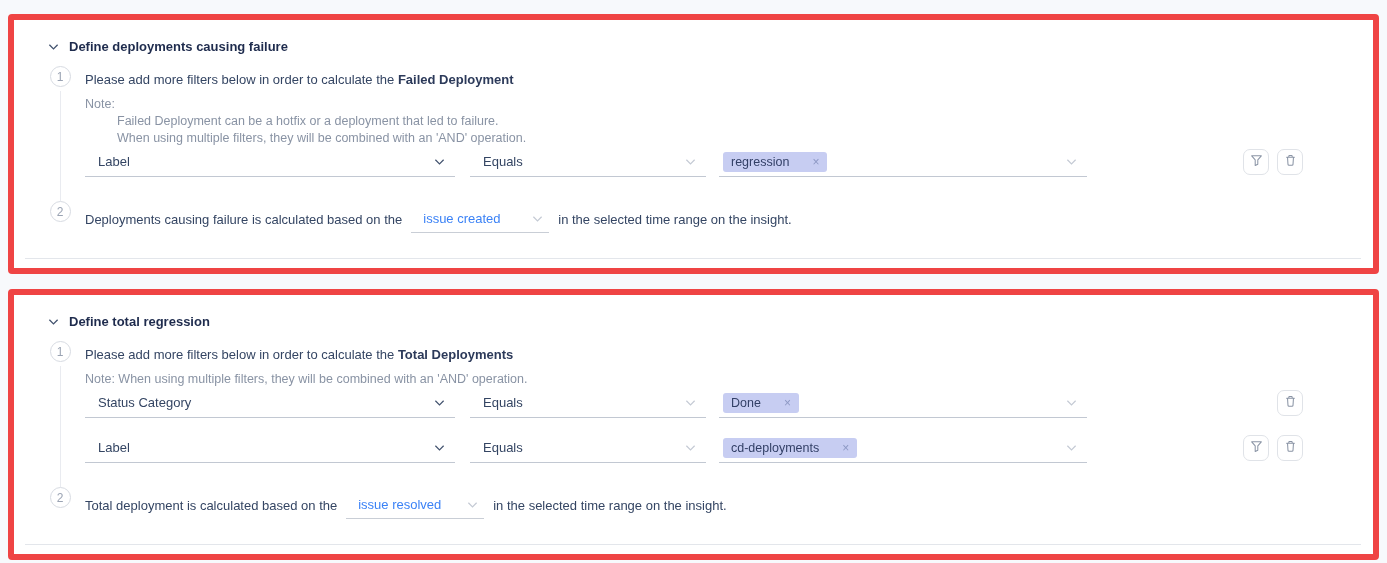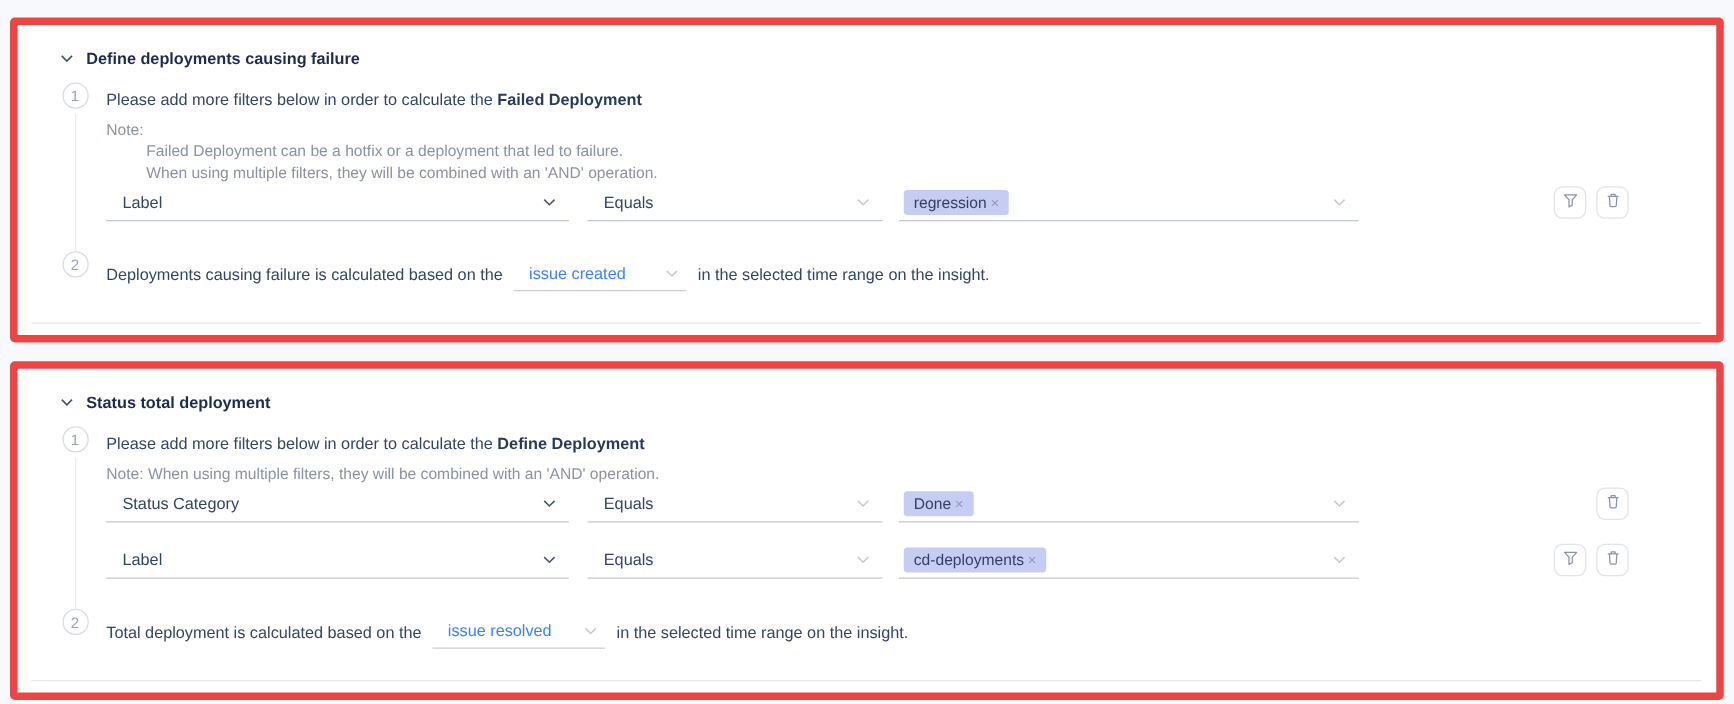--- a/index.html
+++ b/index.html
@@ -55,21 +55,21 @@
   }
   .field-select { width: 370px; }
   .field-select .chev { color: #42526e; }
   .op-select { width: 236px; margin-left: 15px; gap: 12px; }
   .val-select { width: 368px; margin-left: 13px; padding-left: 4px; }
   .chev { display: inline-flex; color: #c4cad4; flex-shrink: 0; }
   .chip {
     background: #c7cdf2; color: #323f66;
     border-radius: 3px; font-size: 12.5px;
     padding: 3px 8px;
-    display: inline-flex; align-items: center; gap: 3px;
+    display: inline-flex; align-items: center; gap: 23px;
     line-height: 14px;
   }
   .chip-x { color: #8d98c4; font-size: 12px; cursor: pointer; }
   .row-actions { margin-left: auto; display: flex; gap: 8px; align-items: center; }
   .icon-btn {
     width: 26px; height: 26px;
     border: 1px solid #e0e3e8; border-radius: 7px;
     background: #ffffff; color: #8a94a5;
     display: flex; align-items: center; justify-content: center;
     cursor: pointer; padding: 0;
@@ -193,33 +193,33 @@
   <div class="panel-bottom-pad"></div>
 </section>
 
 <section class="panel panel-2">
   <div class="panel-header">
     <span class="collapse-chev">
       <svg viewBox="0 0 12 8" width="11" height="8">
           <path d="M1.5 1.5 L6 6 L10.5 1.5" fill="none" stroke="currentColor" stroke-width="1.4"></path>
         </svg>
     </span>
-    <span class="panel-title">Status total deployment</span>
+    <span class="panel-title">Define total regression</span>
   </div>
 
   <div class="steps">
 
     <div class="step step-one">
       <div class="rail">
         <div class="circle">1</div>
         <div class="rail-line"></div>
       </div>
       <div class="step-content">
         <div class="instruction">
-          <span>Please add more filters below in order to calculate the </span><b>Define Deployment</b>
+          <span>Please add more filters below in order to calculate the </span><b>Total Deployments</b>
         </div>
         <div class="note-single">Note: When using multiple filters, they will be combined with an 'AND' operation.</div>
 
         <div class="filter-rows">
 
           <div class="filter-row">
             <div class="select field-select">
               <span>Status Category</span>
               <span class="chev">
                 <svg viewBox="0 0 12 8" width="11" height="8">

